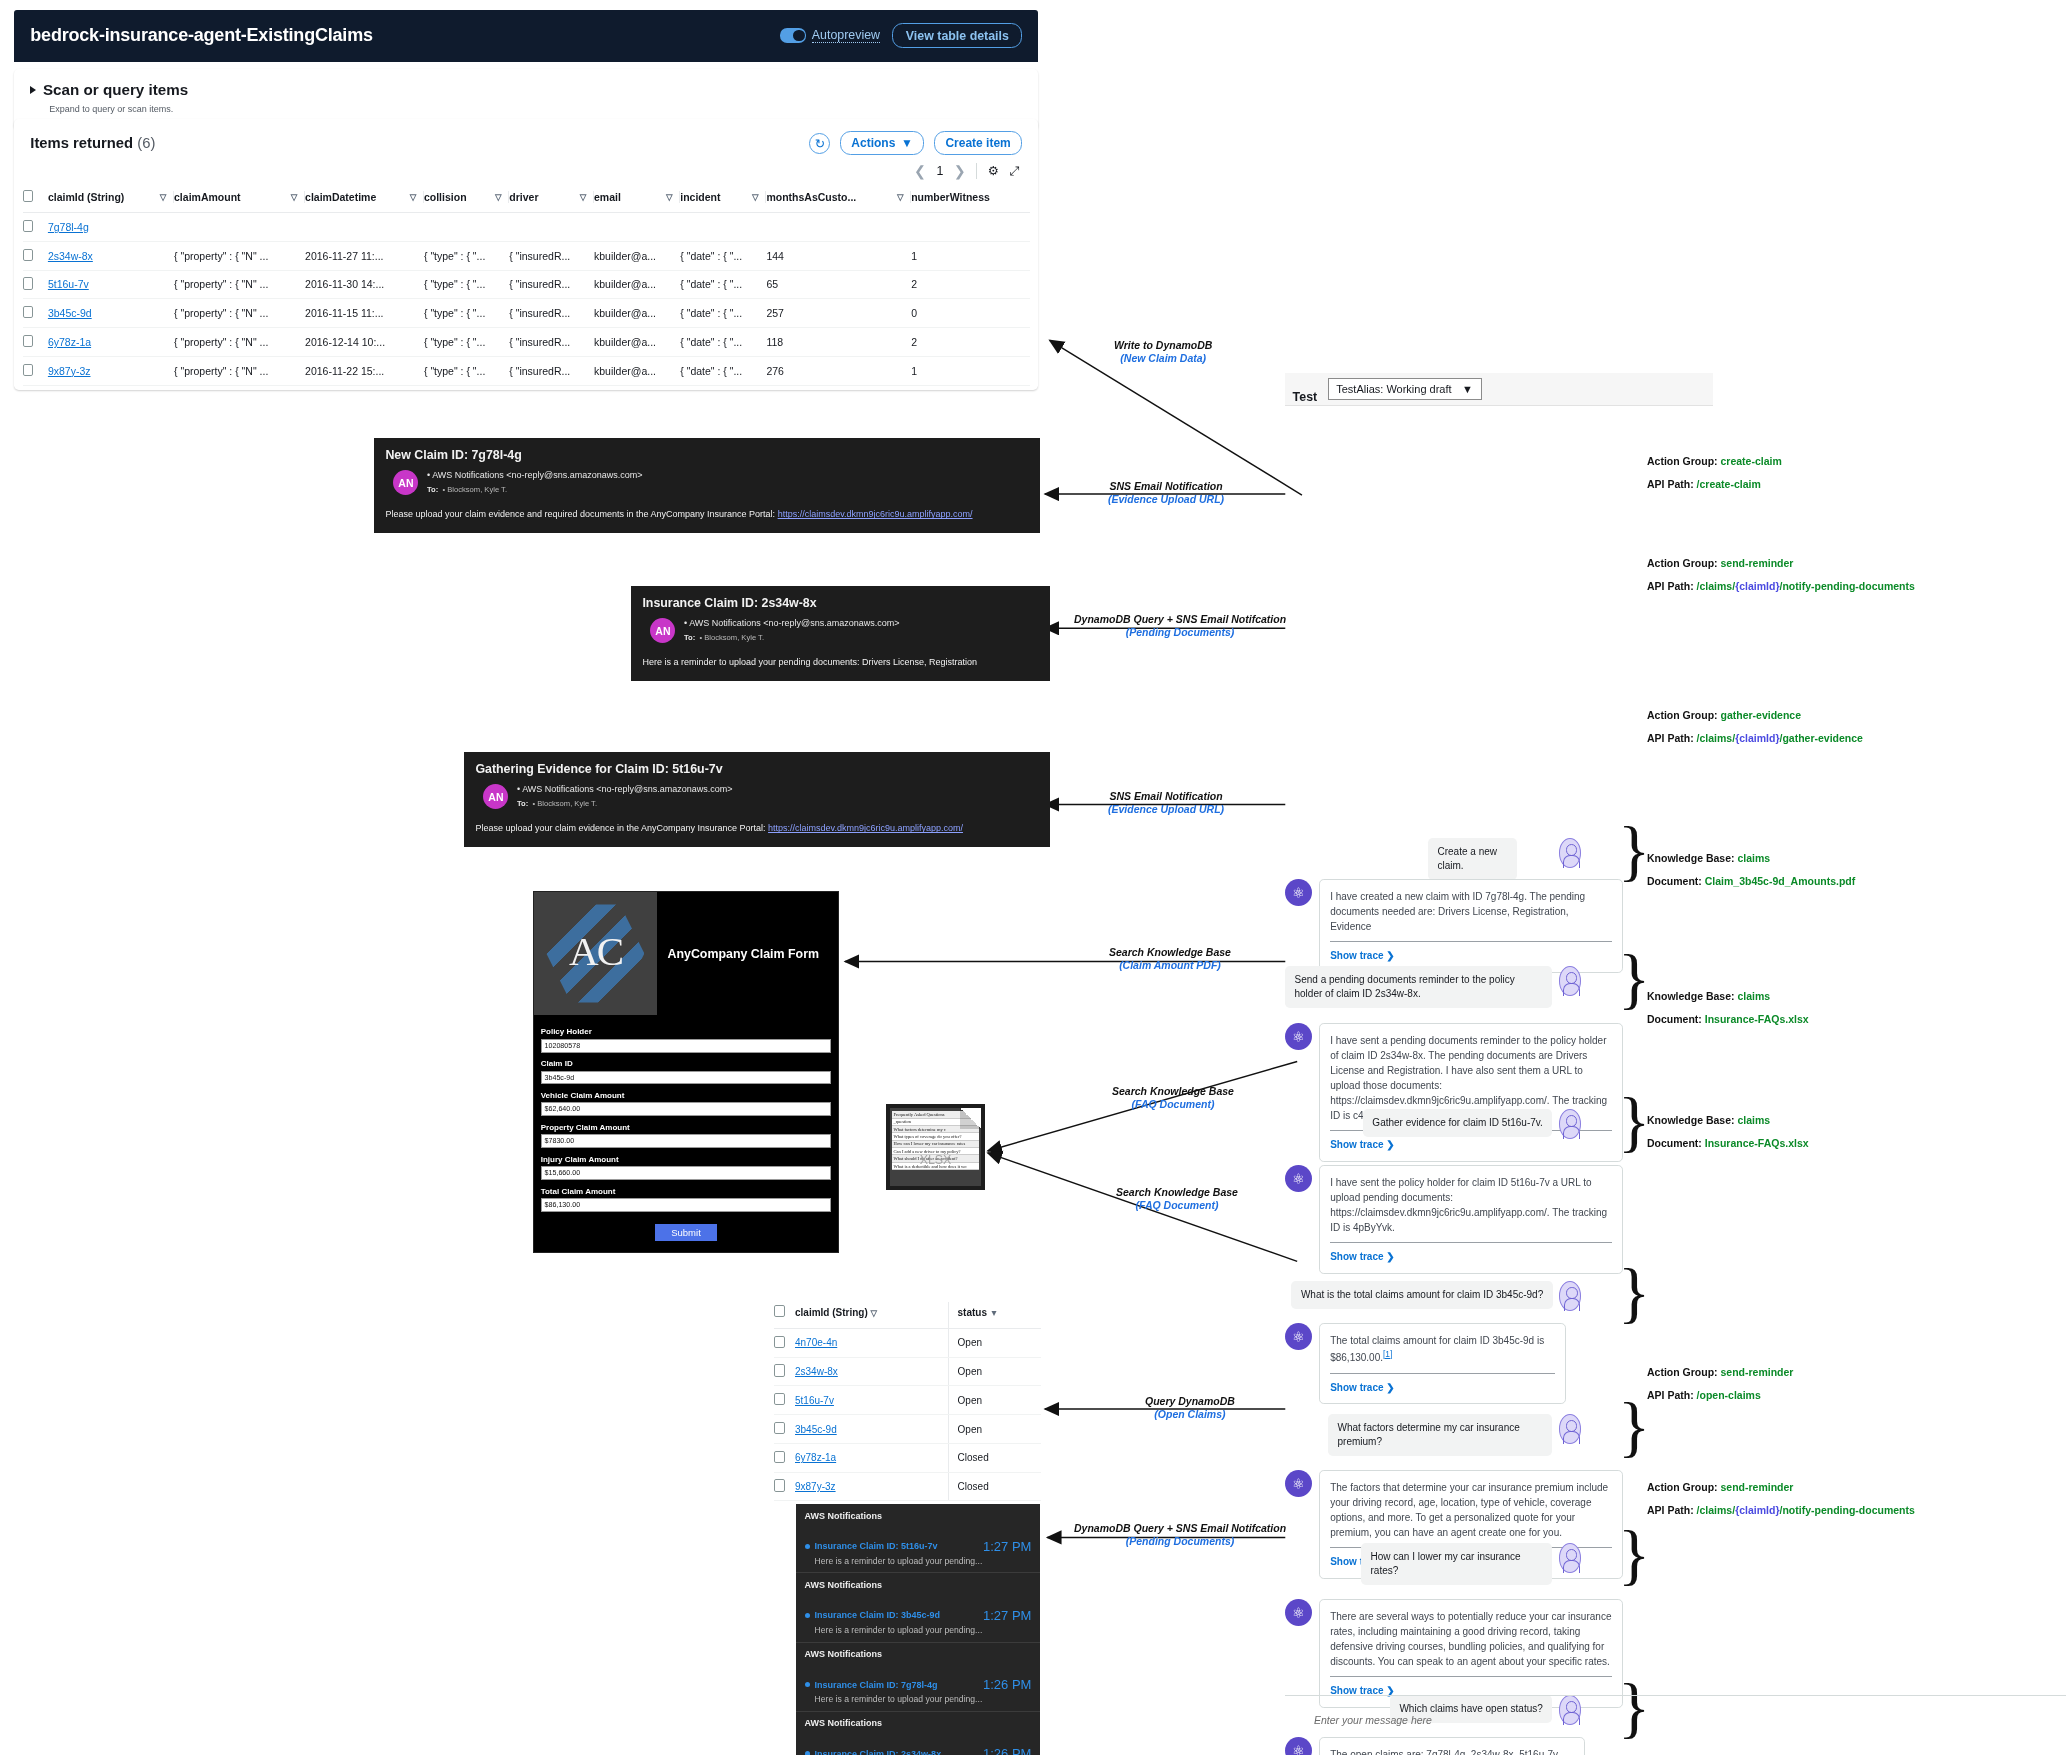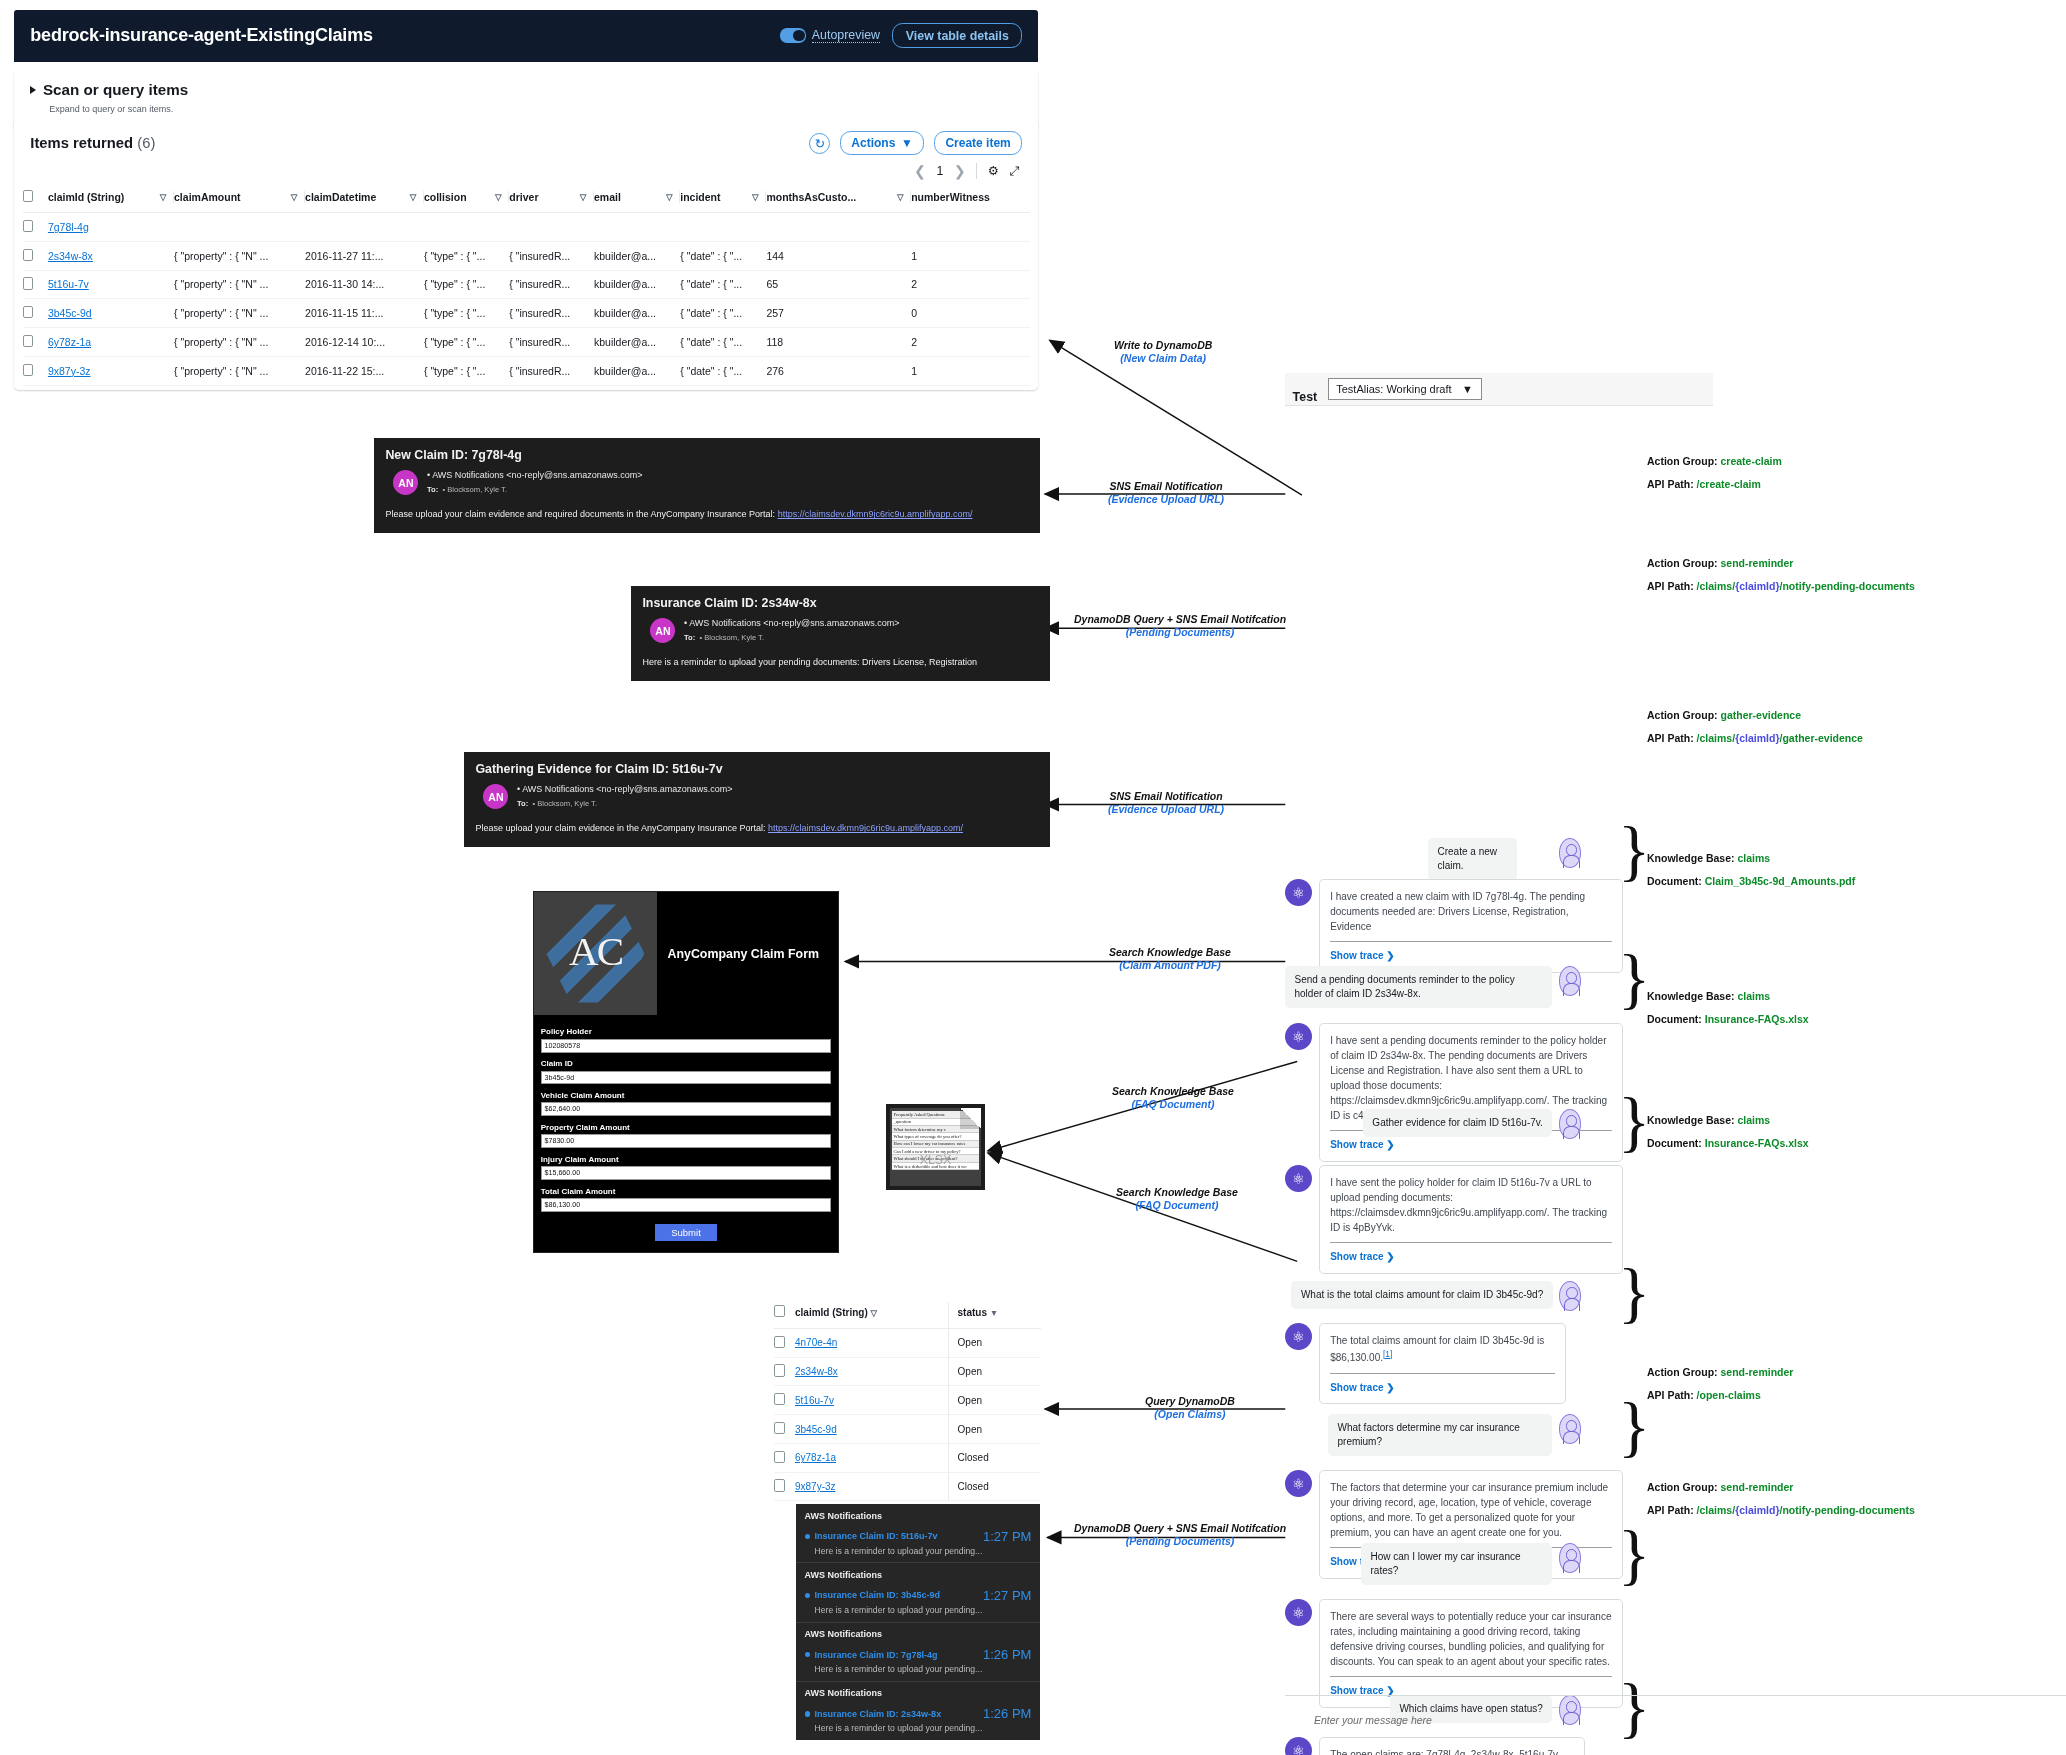--- a/index.html
+++ b/index.html
@@ -138,21 +138,21 @@
     border-bottom:0.5px solid #e9ebed; }
   table.st td { font-size:10px; color:#16191f; padding:6.7px 0; border-bottom:0.5px solid #f1f3f3; }
   table.st td.link a { color:#0972d3; text-decoration:underline; }
   table.st .sep { border-left:0.5px solid #e9ebed; padding-left:8.6px; }
 
   
   #toasts { left:796px; top:1504px; width:244px; background:#262626; }
   .toast { padding: 6.7px 8.6px 6.7px 8.6px; border-bottom:0.5px solid #3b3b3b; }
   .toast:last-child { border-bottom:none; }
   .toast-app { color:#efefef; font-size:9px; font-weight:700; }
-  .toast-row { display:flex; align-items:center; gap:4.8px; margin-top:8px; }
+  .toast-row { display:flex; align-items:center; gap:4.8px; margin-top:18px; }
   .toast-dot { width:5.2px;height:5.2px;border-radius:50%;background:#2f8fe8; flex:none;}
   .toast-title { color:#2f8fe8; font-size:9px; font-weight:700; flex:1;}
   .toast-time { color:#2f8fe8; font-size:13px; }
   .toast-body { color:#bdbdbd; font-size:8.6px; margin-top:1.9px; margin-left:10px;}
 
   
   #chat-header { left:1285px; top:373px; width:428px; height:33px; background:#f6f6f6;
     border-bottom:0.5px solid #e2e2e2; display:flex; align-items:center; gap:10.5px; padding-left:7.6px; }
   .chat-test-label { font-size:12.4px; font-weight:700; color:#16191f;margin-top:16px; }
   .chat-select { border:0.5px solid #8c8c8c; background:#fff; padding:3.8px 7.6px; font-size:11px;

